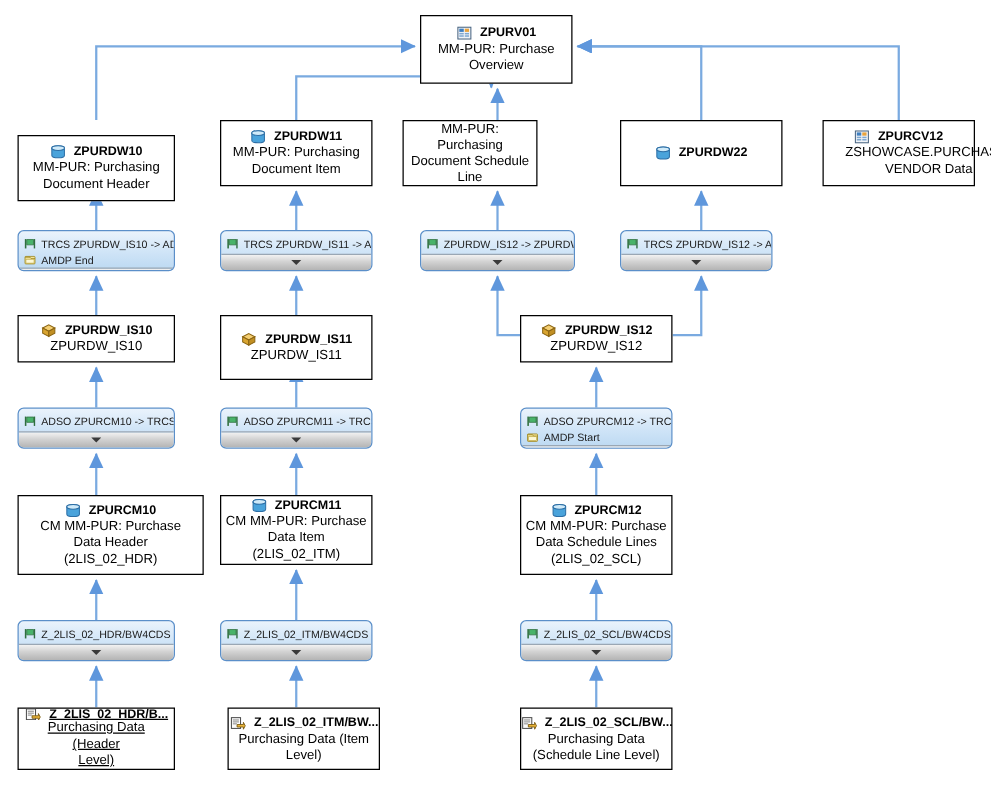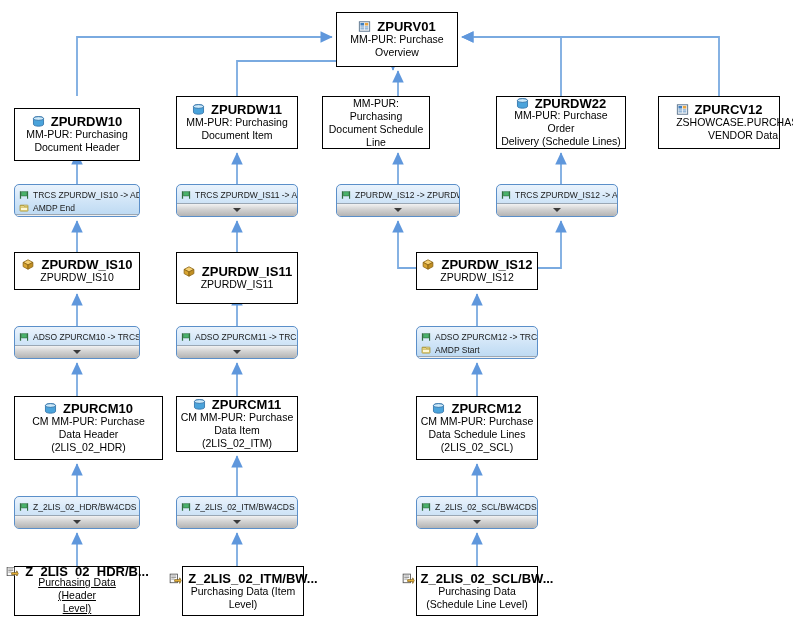--- a/index.html
+++ b/index.html
@@ -25,21 +25,21 @@
     align-items:center;
     justify-content:center;
     text-align:center;
     z-index:5;
   }
   .node .title{
     display:flex;
     align-items:center;
     justify-content:center;
     gap:6px;
-    font-size:13px;
+    font-size:10px;
     font-weight:bold;
     color:#000;
     line-height:13px;
     white-space:nowrap;
     overflow:hidden;
   }
   .node .sub{
     font-size:10.5px;
     color:#000;
     line-height:13px;
@@ -201,22 +201,20 @@
       </div>
       <div class="node" style="left: 496px; top: 96px; width: 130px; height: 53px;">
         <div class="title">
           <span class="ico"><svg width="13" height="13" viewBox="0 0 16 16">
               <ellipse cx="8" cy="4.3" rx="6.2" ry="2.3" fill="#9dd2f2" stroke="#2c6ea5" stroke-width="1"></ellipse>
               <path d="M1.8,4.3 L1.8,11.5 C1.8,12.8 4.6,13.8 8,13.8 C11.4,13.8 14.2,12.8 14.2,11.5 L14.2,4.3" fill="#4aa3db" stroke="#2c6ea5" stroke-width="1"></path>
               <ellipse cx="8" cy="4.3" rx="6.2" ry="2.3" fill="#cfeaf9" stroke="#2c6ea5" stroke-width="1"></ellipse>
             </svg></span>
           <span>ZPURDW22</span>
         </div>
-        <div class="sub">MM-PUR: Purchase Order
-Delivery (Schedule Lines)</div>
       </div>
       <div class="node" style="left: 658px; top: 96px; width: 122px; height: 53px;">
         <div class="title">
           <span class="ico"><svg width="13" height="13" viewBox="0 0 16 16">
               <rect x="1.6" y="2.2" width="12.8" height="11.6" fill="#f0f3f7" stroke="#46627f" stroke-width="1"></rect>
               <rect x="3" y="3.6" width="4.4" height="3.2" fill="#3f7fc0"></rect>
               <rect x="8.4" y="3.6" width="4.2" height="3.2" fill="#e8a33d"></rect>
               <rect x="3" y="7.8" width="4.4" height="1.5" fill="#7fa8d0"></rect>
               <rect x="8.4" y="7.8" width="4.2" height="1.5" fill="#7fa8d0"></rect>
               <rect x="3" y="10.1" width="4.4" height="1.5" fill="#7fa8d0"></rect>

